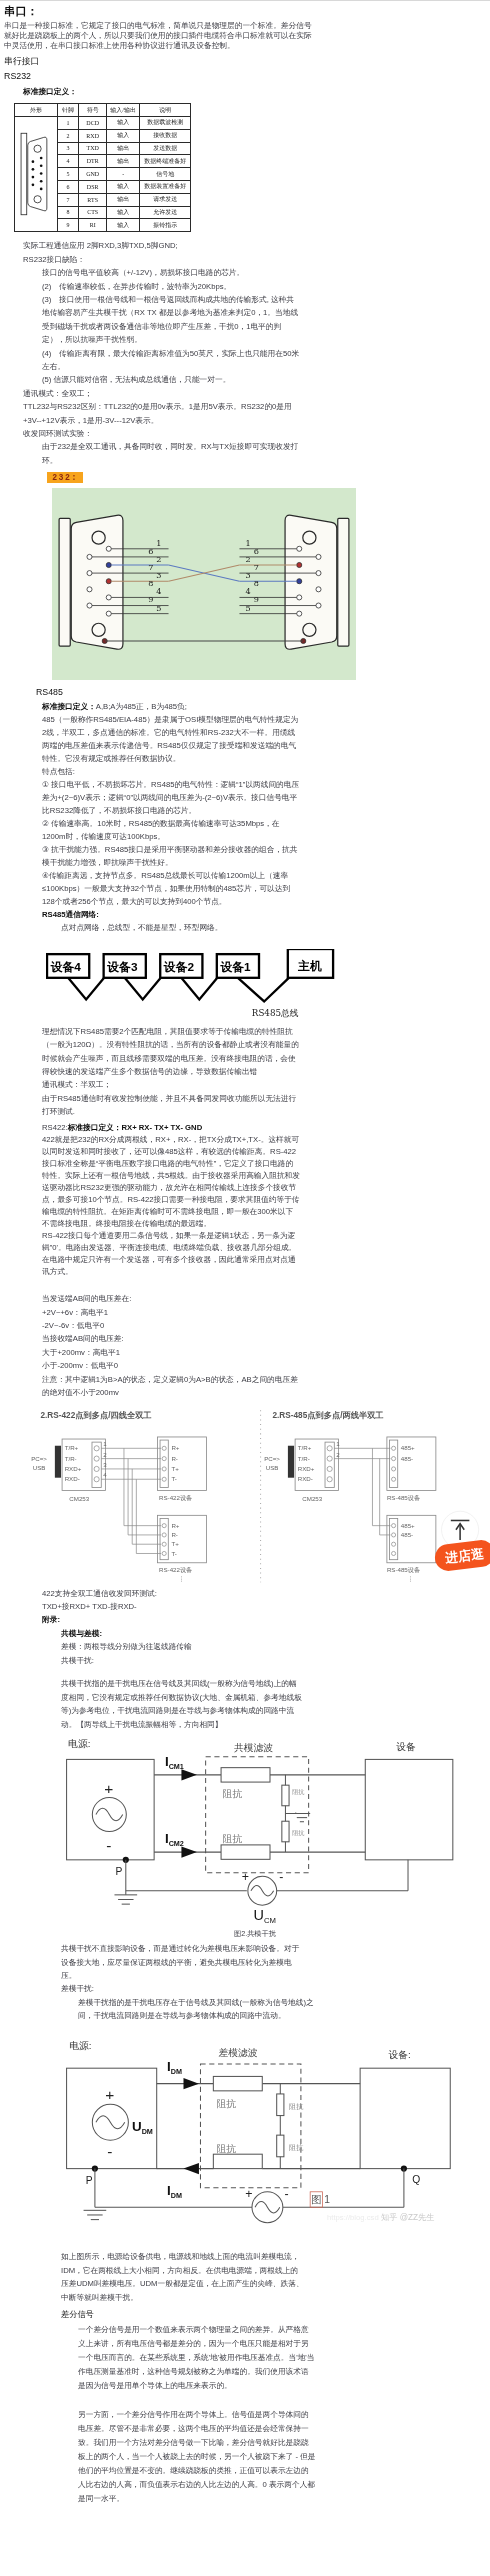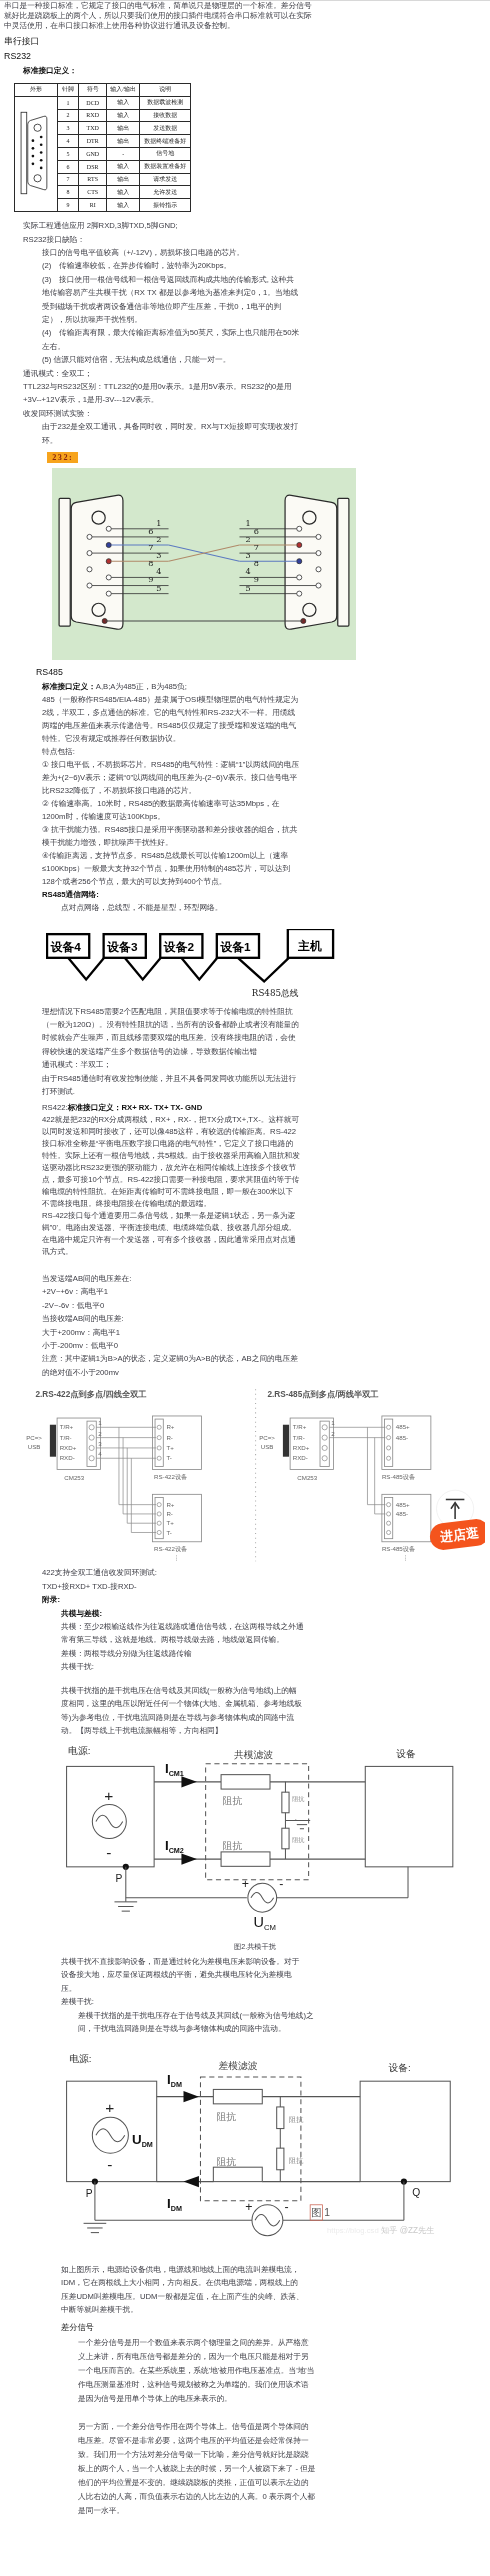--- a/index.html
+++ b/index.html
@@ -12,35 +12,36 @@
   .ml8{margin-left:4.1px;max-width:314px;}
   .ml45{margin-left:23px;max-width:281px;}
   .ml82{margin-left:42px;max-width:258px;}
   .ml118{margin-left:61px;max-width:243px;}
   .ml152{margin-left:78px;max-width:238px;}
   .mt6{margin-top:3.1px}.mt10{margin-top:5.2px}.mt14{margin-top:7.2px}.mt20{margin-top:10.3px}.mt28{margin-top:14.4px}
   .b{font-weight:bold;color:#101010;}
   table.pintbl{border-collapse:collapse;margin:5.2px 0 0 14.4px;font-size:6px;color:#222;text-align:center;font-family:"Liberation Serif","DejaVu Serif",serif;}
   table.pintbl th,table.pintbl td{border:0.8px solid #2a2a2a;padding:0.5px 2.6px;height:10.8px;}
   table.pintbl th{font-weight:normal;}
-  .badge232{display:inline-block;margin:5.2px 0 0 47px;background:#f7a41d;color:#8b2610;font-weight:bold;font-size:8.2px;letter-spacing:1.5px;padding:0.5px 5.2px 1px 5.2px;font-family:Liberation Serif, serif;}
+  .badge232{display:inline-block;margin:5.2px 0 0 47px;background:#f7a41d;color:#8b2610;font-weight:bold;font-size:8.2px;letter-spacing:1.5px;padding:0.5px 5.2px 1px 5.2px;font-family:Liberation Mono, monospace;}
   .figwrap{position:relative;}
   .caption{font-size:7.2px;color:#3c3c44;}
   svg text{font-family:"Liberation Sans","DejaVu Sans",sans-serif;}
   .fignum{font-family:"DejaVu Serif","Liberation Serif",serif;font-size:16px;fill:#222;}
   .glabel{fill:#666;font-size:12px;}
   .gtitle{fill:#555;font-size:16px;font-weight:bold;}
   .wm1{color:#ececec;font-size:7.7px;}
   .wm2{color:#c9c9c9;font-size:8.2px;}
 </style>
 </head>
 <body>
 
 <div class="page">
 
+  <div class="h-main">串口：</div>
   <p class="p lh19 ml8">串口是一种接口标准，它规定了接口的电气标准，简单说只是物理层的一个标准。差分信号就好比是跷跷板上的两个人，所以只要我们使用的接口插件电缆符合串口标准就可以在实际中灵活使用，在串口接口标准上使用各种协议进行通讯及设备控制。</p>
   <div class="h-sec">串行接口</div>
   <div class="h-sec mt6">RS232</div>
   <div class="p lh26 ml45 b mt6">标准接口定义：</div>
 
   <table class="pintbl">
     <tbody>
         <tr>
       <th style="width:36px">外形</th>
       <th style="width:15.5px">针脚</th>
@@ -274,21 +275,21 @@
   <p class="p lh23 ml82">422就是把232的RX分成两根线，RX+，RX-，把TX分成TX+,TX-。这样就可以同时发送和同时接收了，还可以像485这样，有较远的传输距离。RS-422接口标准全称是“平衡电压数字接口电路的电气特性”，它定义了接口电路的特性。实际上还有一根信号地线，共5根线。由于接收器采用高输入阻抗和发送驱动器比RS232更强的驱动能力，故允许在相同传输线上连接多个接收节点，最多可接10个节点。RS-422接口需要一种接电阻，要求其阻值约等于传输电缆的特性阻抗。在矩距离传输时可不需终接电阻，即一般在300米以下不需终接电阻。终接电阻接在传输电缆的最远端。</p>
   <p class="p lh23 ml82">RS-422接口每个通道要用二条信号线，如果一条是逻辑1状态，另一条为逻辑”0'。电路由发送器、平衡连接电缆、电缆终端负载、接收器几部分组成。在电路中规定只许有一个发送器，可有多个接收器，因此通常采用点对点通讯方式。</p>
   <p class="p lh26 ml82 mt28">当发送端AB间的电压差在:</p>
   <p class="p lh26 ml82">+2V~+6v：高电平1</p>
   <p class="p lh26 ml82">-2V~-6v：低电平0</p>
   <p class="p lh26 ml82">当接收端AB间的电压差:</p>
   <p class="p lh26 ml82">大于+200mv：高电平1</p>
   <p class="p lh26 ml82">小于-200mv：低电平0</p>
   <p class="p lh26 ml82">注意：其中逻辑1为B&gt;A的状态，定义逻辑0为A&gt;B的状态，AB之间的电压差的绝对值不小于200mv</p>
 
-  <div class="figwrap mt14" style="margin-left:20.6px;">
+  <div class="figwrap mt14" style="margin-left:20.6px;text-align:right;">
     <svg width="464" height="178" viewBox="0 0 900 345">
       <line x1="455" y1="6" x2="455" y2="340" stroke="#aaa" stroke-width="2" stroke-dasharray="2,7"></line>
 
       <text class="gtitle" x="28" y="22">2.RS-422点到多点/四线全双工</text>
       <text class="glabel" x="10" y="104" font-size="14">PC=&gt;</text>
       <text class="glabel" x="13" y="122" font-size="14">USB</text>
       <rect x="56" y="75" width="12" height="62" fill="#333"></rect>
       <g fill="none" stroke="#8a8a8a" stroke-width="1.6">
         <rect x="70" y="62" width="84" height="100" fill="#fff"></rect>
         <rect x="128" y="68" width="18" height="88"></rect>
@@ -403,24 +404,23 @@
         <rect x="793" y="262" width="116" height="52" rx="26" fill="#f4541d"></rect>
         <text x="813" y="297" font-size="25" font-weight="bold" fill="#fff">进店逛</text>
       </g>
     </svg>
   </div>
 
   <p class="p lh26 ml82">422支持全双工通信收发回环测试:</p>
   <p class="p lh26 ml82">TXD+接RXD+ TXD-接RXD-</p>
   <p class="p lh26 ml82 b">附录:</p>
   <p class="p lh26 ml118 b">共模与差模:</p>
-  <p class="p lh26 ml118">共模：至少2根输送线作为往返线路或通信信号线，在这两根导线之外通常有第三导线，这就是地线。两根导线做去路，地线做返回传输。</p>
   <p class="p lh26 ml118">差模：两根导线分别做为往返线路传输</p>
   <p class="p lh26 ml118">共模干扰:</p>
-  <p class="p lh26 ml118 mt20">共模干扰指的是干扰电压在信号线及其回线(一般称为信号地线)上的幅度相同，这里的电压以附近任何一个物体(大地、金属机箱、参考地线板等)为参考电位，干扰电流回路则是在导线与参考物体构成的回路中流动。【两导线上干扰电流振幅相等，方向相同】</p>
+  <p class="p lh26 ml118 mt20">共模干扰指的是干扰电压在信号线及其回线(一般称为信号地线)上的幅度相同，它没有规定或推荐任何数据协议(大地、金属机箱、参考地线板等)为参考电位，干扰电流回路则是在导线与参考物体构成的回路中流动。【两导线上干扰电流振幅相等，方向相同】</p>
 
   <div class="figwrap mt10" style="margin-left:64px;">
     <svg width="412" height="190" viewBox="0 0 800 368">
       <text x="8" y="20" font-size="19" fill="#333">电源:</text>
       <g fill="none" stroke="#555" stroke-width="2">
         <rect x="5" y="45" width="170" height="195"></rect>
         <circle cx="88" cy="152" r="33"></circle>
         <path d="M62,152 Q75,128 88,152 Q101,176 114,152"></path>
       </g>
       <text x="78" y="112" font-size="30" fill="#222">+</text>
@@ -473,21 +473,21 @@
         <path d="M120,300 H355"></path>
         <circle cx="385" cy="300" r="28"></circle>
         <path d="M363,300 Q374,280 385,300 Q396,320 407,300"></path>
         <path d="M413,300 H668"></path>
         <path d="M668,300 V240"></path>
       </g>
       <text x="345" y="282" font-size="24" fill="#222">+</text>
       <text x="418" y="282" font-size="24" fill="#222">-</text>
       <text x="368" y="356" font-size="28" fill="#111"><tspan>U</tspan><tspan dy="7" font-size="15">CM</tspan></text>
     </svg>
-    <div class="caption" style="margin-left:170px;margin-top:7px;">图2.共模干扰</div>
+    <div class="caption" style="margin-left:170px;margin-top:1px;">图2.共模干扰</div>
   </div>
 
   <p class="p lh26 ml118 mt6">共模干扰不直接影响设备，而是通过转化为差模电压来影响设备。对于设备接大地，应尽量保证两根线的平衡，避免共模电压转化为差模电压。</p>
   <p class="p lh26 ml118">差模干扰:</p>
   <p class="p lh26 ml152">差模干扰指的是干扰电压存在于信号线及其回线(一般称为信号地线)之间，干扰电流回路则是在导线与参考物体构成的回路中流动。</p>
 
   <div class="figwrap mt28" style="margin-left:64px;">
     <svg width="412" height="204" viewBox="0 0 800 395">
       <text x="10" y="22" font-size="19" fill="#333">电源:</text>
       <g fill="none" stroke="#555" stroke-width="2">

